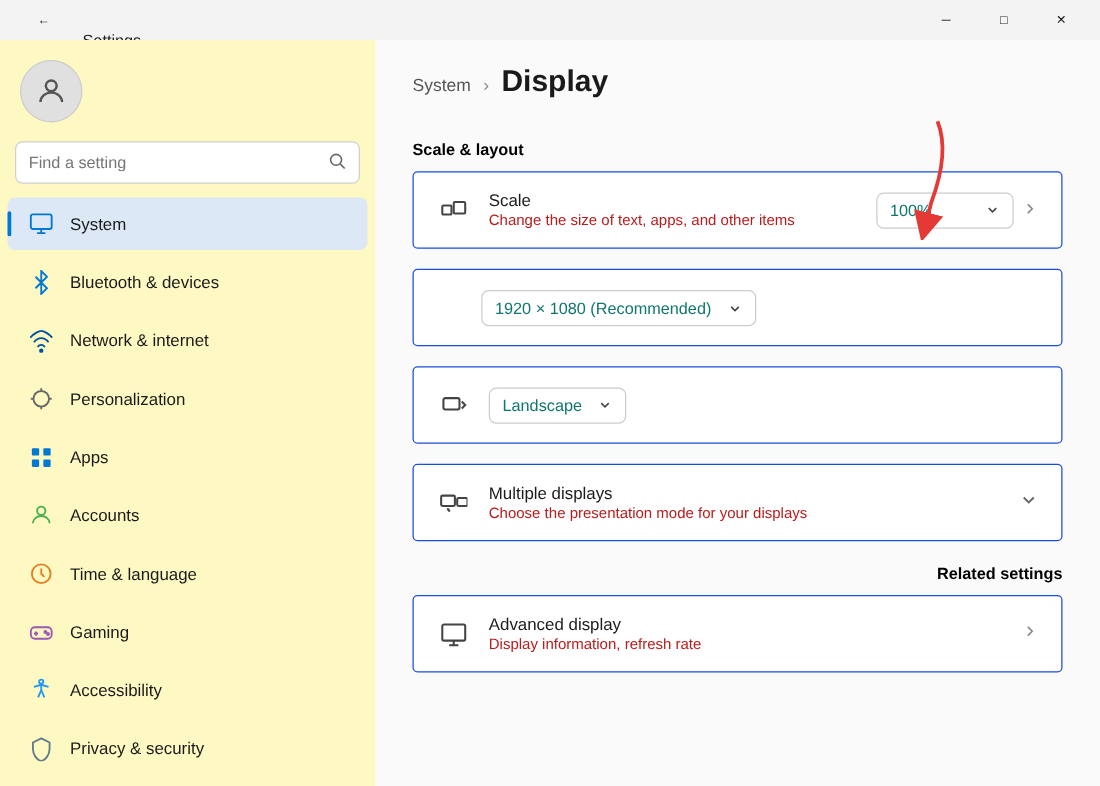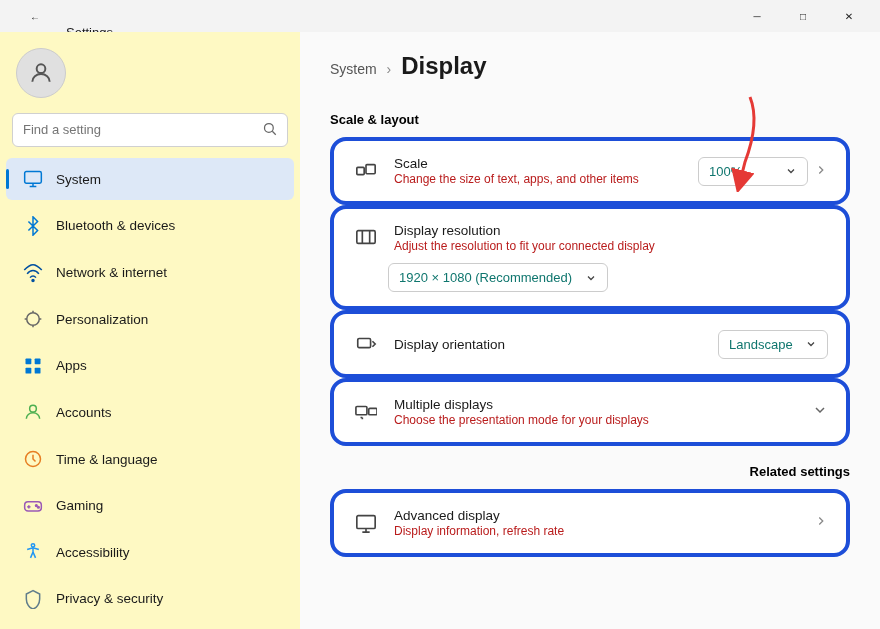--- a/index.html
+++ b/index.html
@@ -171,23 +171,23 @@
     .section-label {
       font-size: 13px;
       font-weight: 700;
       color: #000000;
       margin-bottom: 10px;
       margin-top: 4px;
     }
 
     .settings-card {
       background: white;
-      border-radius: 16px;
-      margin-bottom: 0;
-      border: 4px solid #1d4ed8;
+      border-radius: 4px;
+      margin-bottom: 16px;
+      border: 1px solid #1d4ed8;
       overflow: hidden;
     }
 
     .settings-row {
       display: flex;
       align-items: center;
       padding: 14px 18px;
       border-bottom: 1px solid #f0f0f0;
       gap: 14px;
       min-height: 60px;
@@ -473,54 +473,38 @@
             <svg width="14" height="14" viewBox="0 0 24 24" fill="none" stroke="#888" stroke-width="2.2">
               <polyline points="9 18 15 12 9 6"></polyline>
             </svg>
           </span>
         </div>
       </div>
     </div>
 
     <div class="settings-card">
       <div class="settings-row resolution-row">
-        <div class="row-top">
-          <div class="row-icon">
-            <svg width="22" height="22" viewBox="0 0 24 24" fill="none" stroke="#444" stroke-width="1.8">
-              <rect x="2" y="5" width="20" height="14" rx="1.5"></rect>
-              <line x1="8" y1="5" x2="8" y2="19"></line>
-              <line x1="16" y1="5" x2="16" y2="19"></line>
-            </svg>
-          </div>
-          <div class="row-text">
-            <div class="row-title">Display resolution</div>
-            <div class="row-subtitle">Adjust the resolution to fit your connected display</div>
-          </div>
-        </div>
         <div style="padding-left: 36px; margin-top: 2px;">
           <button class="dropdown-btn" style="min-width: 220px;">
             <span>1920 × 1080 (Recommended)</span>
             <svg width="12" height="12" viewBox="0 0 24 24" fill="none" stroke="#444" stroke-width="2.5">
               <polyline points="6 9 12 15 18 9"></polyline>
             </svg>
           </button>
         </div>
       </div>
     </div>
 
     <div class="settings-card">
       <div class="settings-row">
         <div class="row-icon">
           <svg width="22" height="22" viewBox="0 0 24 24" fill="none" stroke="#444" stroke-width="1.8">
             <rect x="3" y="6" width="14" height="10" rx="1.5"></rect>
             <path d="M19 9l3 3-3 3"></path>
           </svg>
-        </div>
-        <div class="row-text">
-          <div class="row-title">Display orientation</div>
         </div>
         <div class="row-control">
           <button class="dropdown-btn">
             <span>Landscape</span>
             <svg width="12" height="12" viewBox="0 0 24 24" fill="none" stroke="#444" stroke-width="2.5">
               <polyline points="6 9 12 15 18 9"></polyline>
             </svg>
           </button>
         </div>
       </div>

